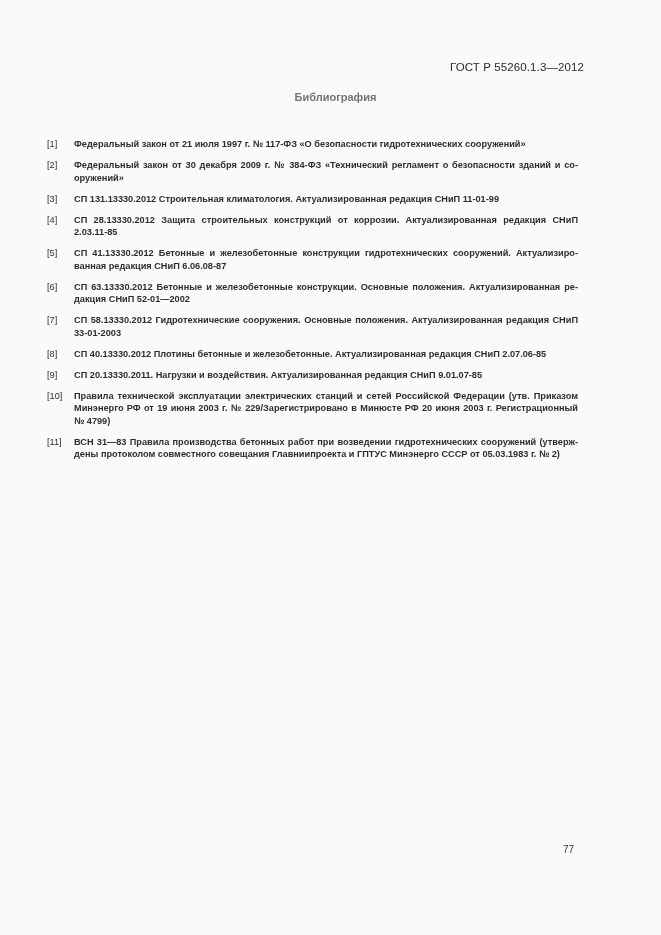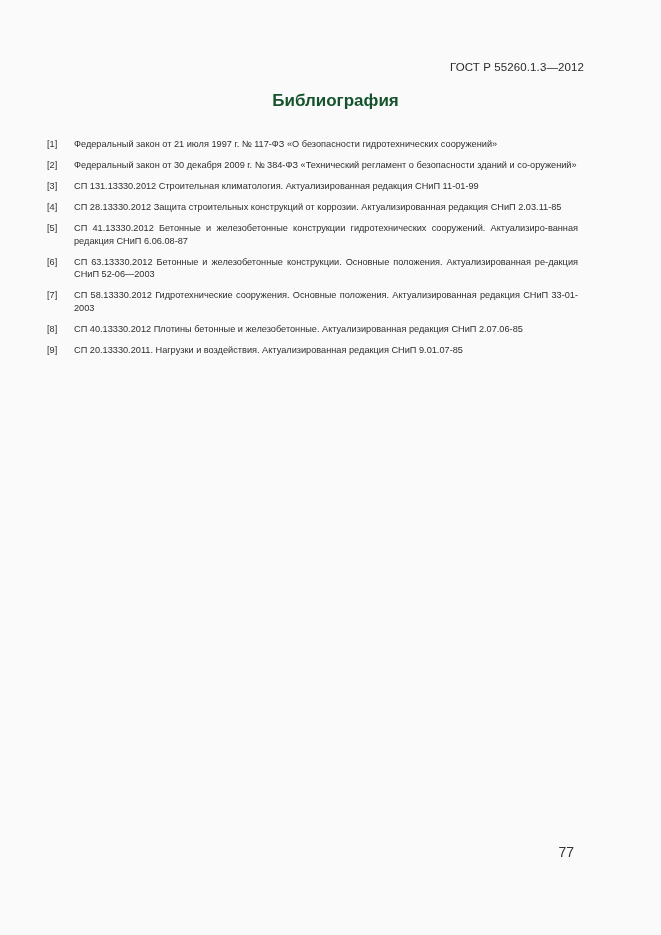--- a/index.html
+++ b/index.html
@@ -23,23 +23,23 @@
       font-weight: normal;
       color: #2b2b2b;
       letter-spacing: 0.1px;
     }
     .title {
       position: absolute;
       top: 91px;
       left: 0;
       width: 100%;
       text-align: center;
-      font-size: 17px;
+      font-size: 11px;
       font-weight: bold;
-      color: #14532d;
+      color: #737373;
       padding-left: 10px;
       box-sizing: border-box;
     }
     .refs {
       position: absolute;
       top: 138px;
       left: 47px;
       width: 531px;
       margin: 0;
       padding: 0;
@@ -53,26 +53,27 @@
       color: #2e2e2e;
     }
     .ref-num {
       width: 27px;
       flex: 0 0 27px;
     }
     .ref-text {
       flex: 1;
       text-align: justify;
       hyphens: manual;
+      font-weight: bold;
     }
     .page-number {
       position: absolute;
       top: 844px;
       right: 87px;
-      font-size: 14px;
+      font-size: 10px;
       color: #333;
     }
   </style>
 </head>
 <body>
 
 <div class="header-code">ГОСТ Р 55260.1.3—2012</div>
 
 <div class="title">Библиография</div>
 
@@ -92,29 +93,37 @@
   <li class="ref">
     <span class="ref-num">[4]</span>
     <span class="ref-text">СП 28.13330.2012 Защита строительных конструкций от коррозии. Актуализированная редакция СНиП 2.03.11-85</span>
   </li>
   <li class="ref">
     <span class="ref-num">[5]</span>
     <span class="ref-text">СП 41.13330.2012 Бетонные и железобетонные конструкции гидротехнических сооружений. Актуализиро-ванная редакция СНиП 6.06.08-87</span>
   </li>
   <li class="ref">
     <span class="ref-num">[6]</span>
-    <span class="ref-text">СП 63.13330.2012 Бетонные и железобетонные конструкции. Основные положения. Актуализированная ре-дакция СНиП 52-06—2003</span>
+    <span class="ref-text">СП 63.13330.2012 Бетонные и железобетонные конструкции. Основные положения. Актуализированная ре-дакция СНиП 52-01—2002</span>
   </li>
   <li class="ref">
     <span class="ref-num">[7]</span>
     <span class="ref-text">СП 58.13330.2012 Гидротехнические сооружения. Основные положения. Актуализированная редакция СНиП 33-01-2003</span>
   </li>
   <li class="ref">
     <span class="ref-num">[8]</span>
     <span class="ref-text">СП 40.13330.2012 Плотины бетонные и железобетонные. Актуализированная редакция СНиП 2.07.06-85</span>
   </li>
   <li class="ref">
     <span class="ref-num">[9]</span>
     <span class="ref-text">СП 20.13330.2011. Нагрузки и воздействия. Актуализированная редакция СНиП 9.01.07-85</span>
   </li>
+  <li class="ref">
+    <span class="ref-num">[10]</span>
+    <span class="ref-text">Правила технической эксплуатации электрических станций и сетей Российской Федерации (утв. Приказом Минэнерго РФ от 19 июня 2003 г. № 229/Зарегистрировано в Минюсте РФ 20 июня 2003 г. Регистрационный № 4799)</span>
+  </li>
+  <li class="ref">
+    <span class="ref-num">[11]</span>
+    <span class="ref-text">ВСН 31—83 Правила производства бетонных работ при возведении гидротехнических сооружений (утверж-дены протоколом совместного совещания Главниипроекта и ГПТУС Минэнерго СССР от 05.03.1983 г. № 2)</span>
+  </li>
 </ul>
 
 <div class="page-number">77</div>
 
 </body></html>

